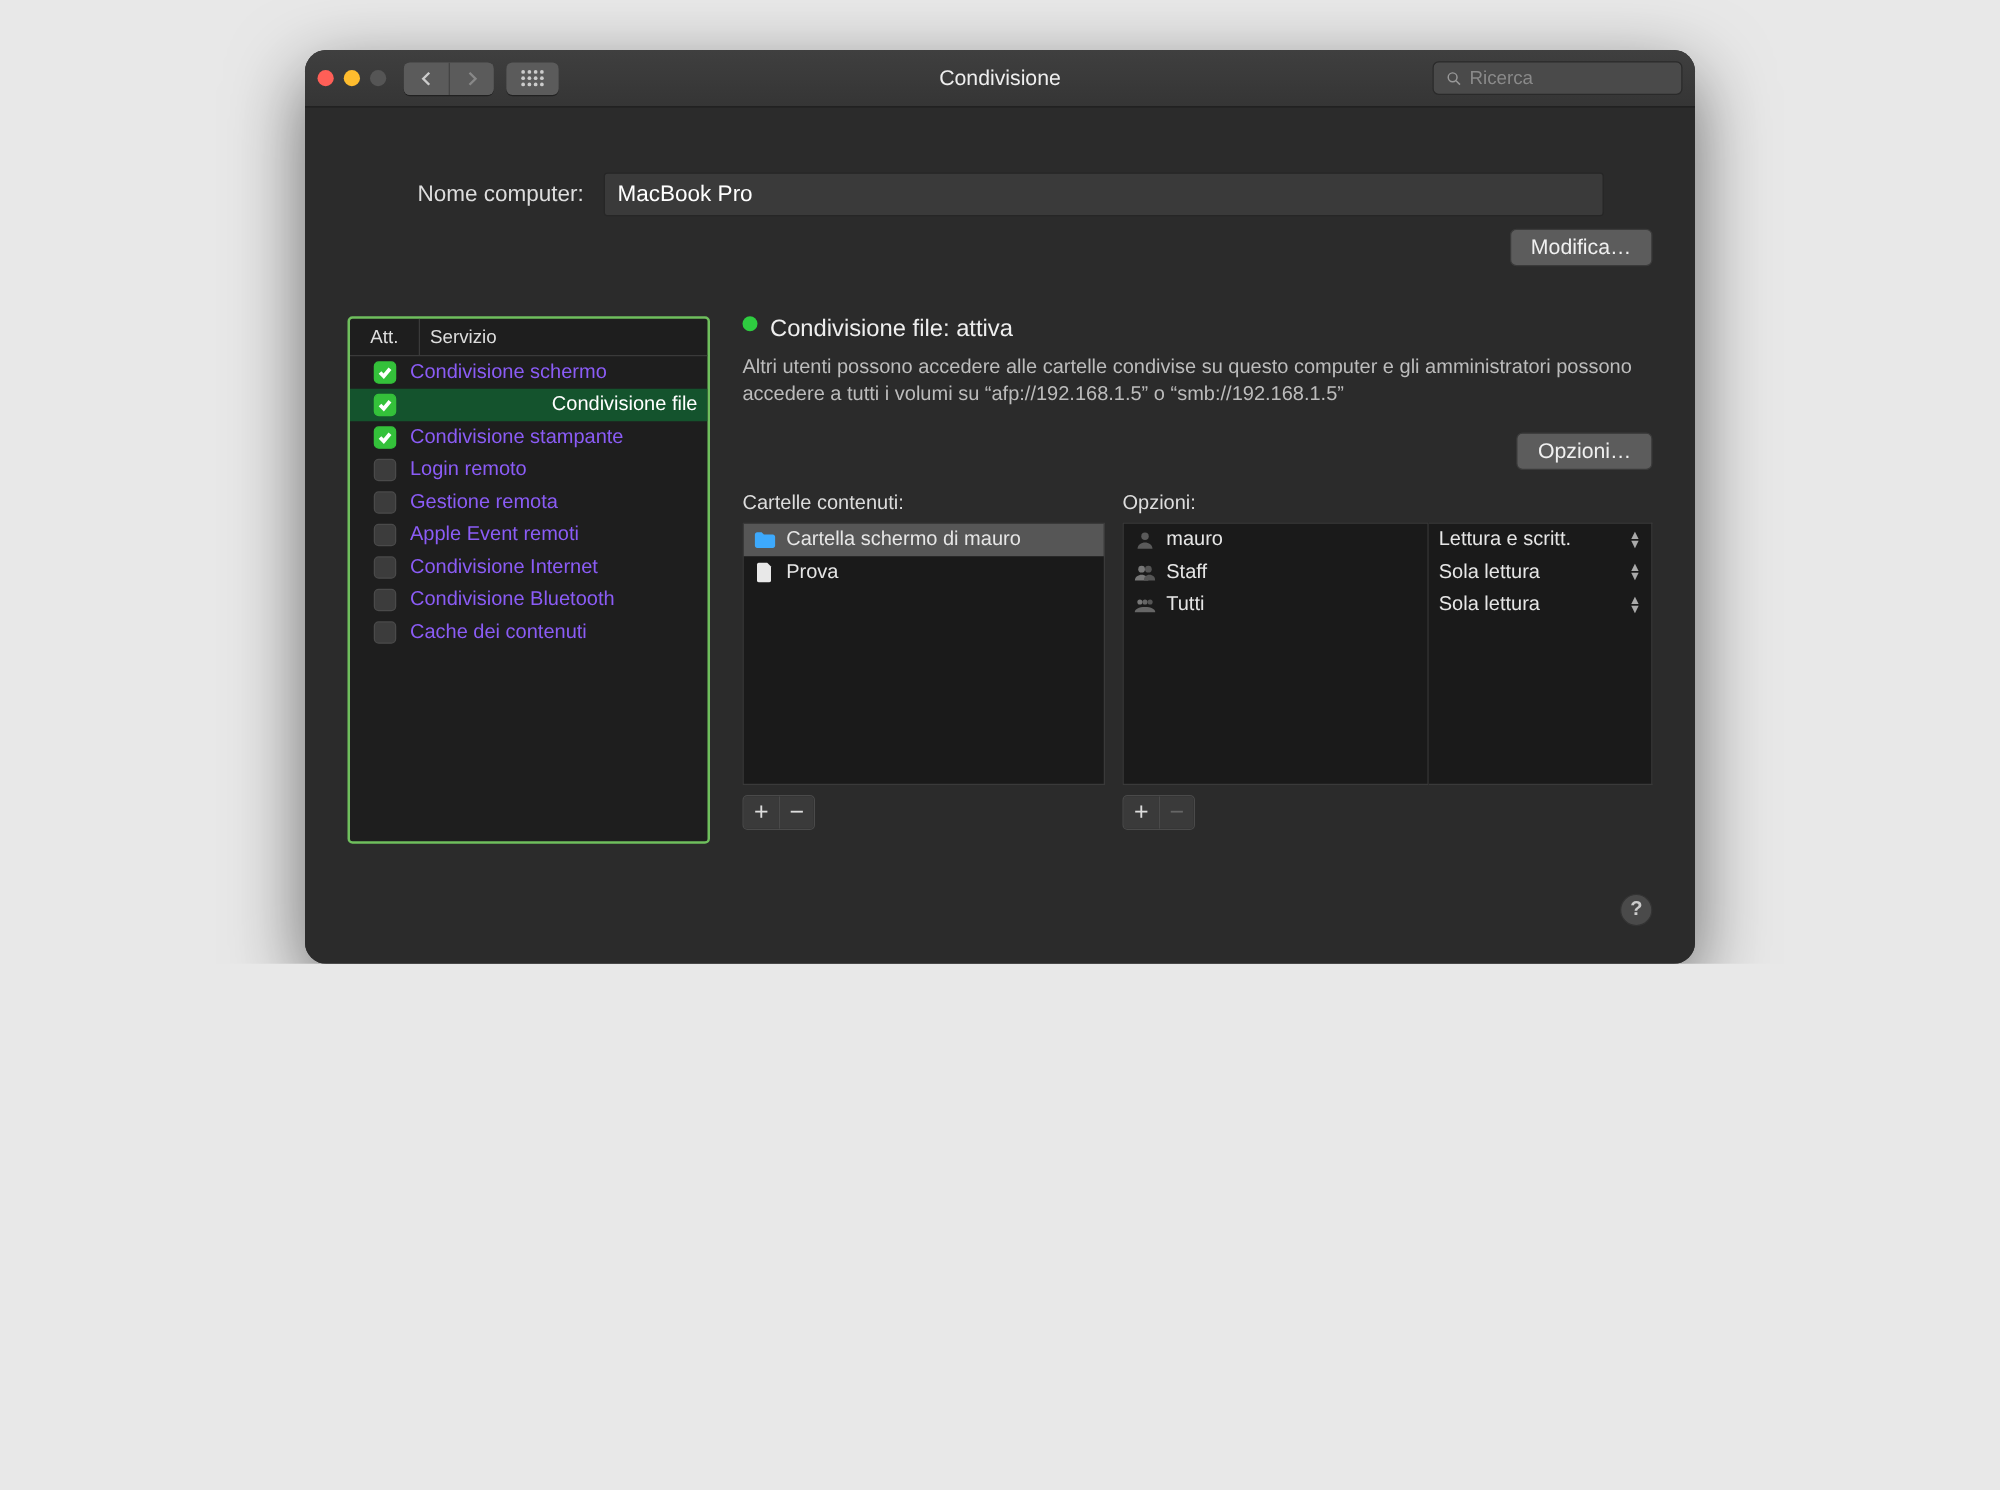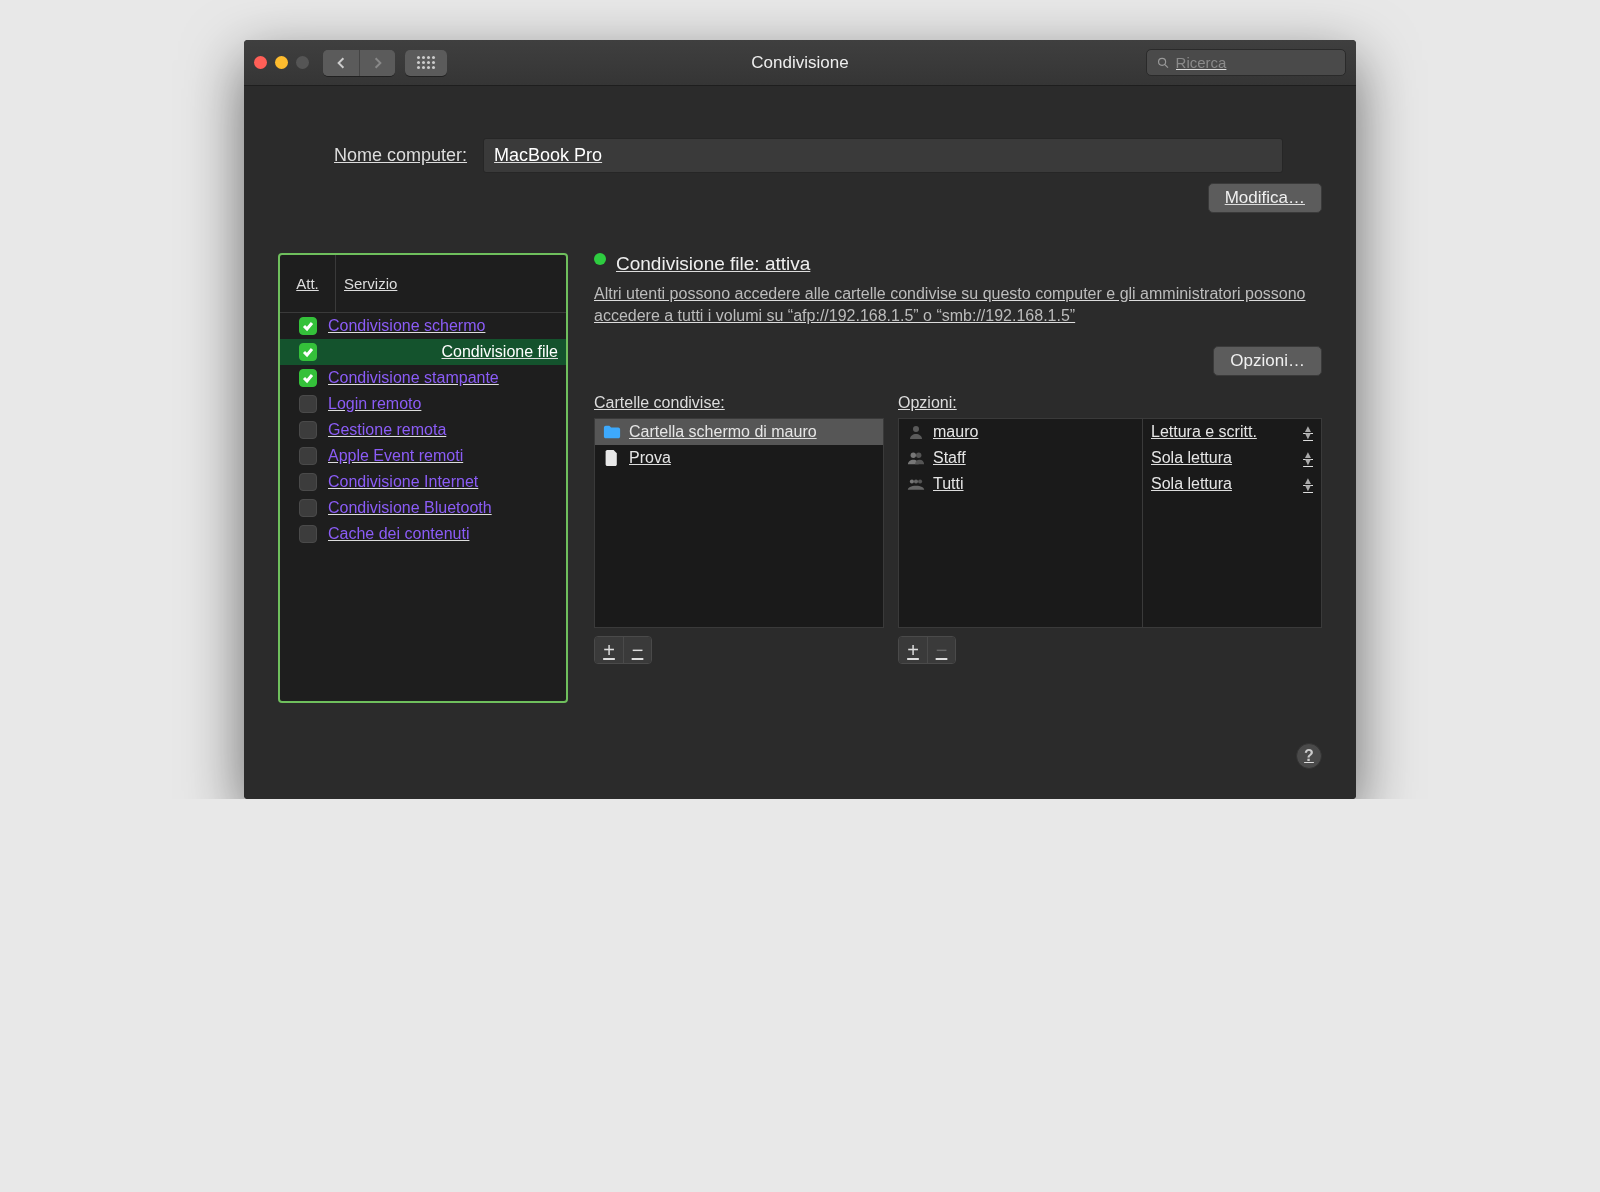--- a/index.html
+++ b/index.html
@@ -6,25 +6,24 @@
   body {
     background: #e8e8e8;
     font-family: -apple-system, "Helvetica Neue", Arial, sans-serif;
     display: flex;
     justify-content: center;
     padding-top: 40px;
   }
   .window {
     width: 1112px;
     background: #2b2b2b;
-    border-radius: 4px;
+    border-radius: 17px;
     box-shadow: 0 20px 60px rgba(0,0,0,0.55);
     overflow: hidden;
     color: #ddd;
-    text-decoration: underline;
   }
   
   .titlebar {
     height: 46px;
     background: linear-gradient(#3f3f3f,#353535);
     display: flex;
     align-items: center;
     padding: 0 10px;
     border-bottom: 1px solid #1e1e1e;
     position: relative;
@@ -52,21 +51,21 @@
   .name-input { background:#3a3a3a;border:1px solid #262626;border-radius:3px;padding:6px 10px;font-size:18px;color:#fff;width:800px;}
   .subtext-row{display:flex;align-items:flex-start;margin-left:224px;margin-top:6px;gap:20px;}
   .subtext{font-size:16px;color:#bdbdbd;line-height:1.4;}
   .btn { background:#5c5c5c;border:1px solid #3a3a3a;color:#f0f0f0;border-radius:5px;padding:4px 16px;font-size:17px;cursor:pointer;}
 
   .main-area{display:flex;gap:26px;margin-top:40px;}
 
   
   .services-box{width:290px;border:2px solid #6fbf5d;border-radius:4px;background:#1e1e1e;padding:0;overflow:hidden;}
   .services-header{display:flex;border-bottom:1px solid #3a3a3a;font-size:15px;}
-  .services-header div{padding:20px 8px;color:#ddd;}
+  .services-header div{padding:6px 8px;color:#ddd;}
   .col-att{width:56px;border-right:1px solid #3a3a3a;text-align:center;}
   .col-serv{flex:1;}
   .service-row{display:flex;align-items:center;padding:4px 8px;font-size:16px;cursor:pointer;}
   .service-row .chk{width:40px;display:flex;justify-content:center;}
   .service-row .lbl{flex:1;color:#8b5cf6;}
   .service-row.selected{background:#14532d;color:#fff;text-align:right;}
   .service-row.selected .lbl{color:#fff;}
   .checkbox{width:18px;height:18px;border-radius:4px;border:1px solid #4a4a4a;background:#3c3c3c;display:flex;align-items:center;justify-content:center;}
   .checkbox.checked{background:#34c13a;border-color:#34c13a;}
   .checkbox.checked svg{display:block;}
@@ -242,21 +241,21 @@
           <div class="status-dot"></div>
           <div class="status-text">Condivisione file: attiva</div>
         </div>
         <div class="desc">Altri utenti possono accedere alle cartelle condivise su questo computer e gli amministratori possono accedere a tutti i volumi su “afp://192.168.1.5” o “smb://192.168.1.5”</div>
         <div class="options-row">
           <button class="btn">Opzioni…</button>
         </div>
 
         <div class="lists-row">
           <div class="list-col folders-col">
-            <div class="list-label">Cartelle condivise:</div>
+            <div class="list-label">Cartelle contenuti:</div>
             <div class="list-box" id="folders-box">
                 <div class="li sel">
                   <svg viewBox="0 0 20 16">
                     <path fill="#3da9fc" d="M1 3c0-1 1-2 2-2h4l2 2h8c1 0 2 1 2 2v8c0 1-1 2-2 2H3c-1 0-2-1-2-2z"></path>
                   </svg>
                   <span>Cartella schermo di mauro</span>
                 </div>
                 <div class="li">
                   <svg viewBox="0 0 16 20">
                     <path fill="#e8e8e8" d="M2 0h8l4 4v14c0 1-1 2-2 2H2c-1 0-2-1-2-2V2c0-1 1-2 2-2z"></path>

